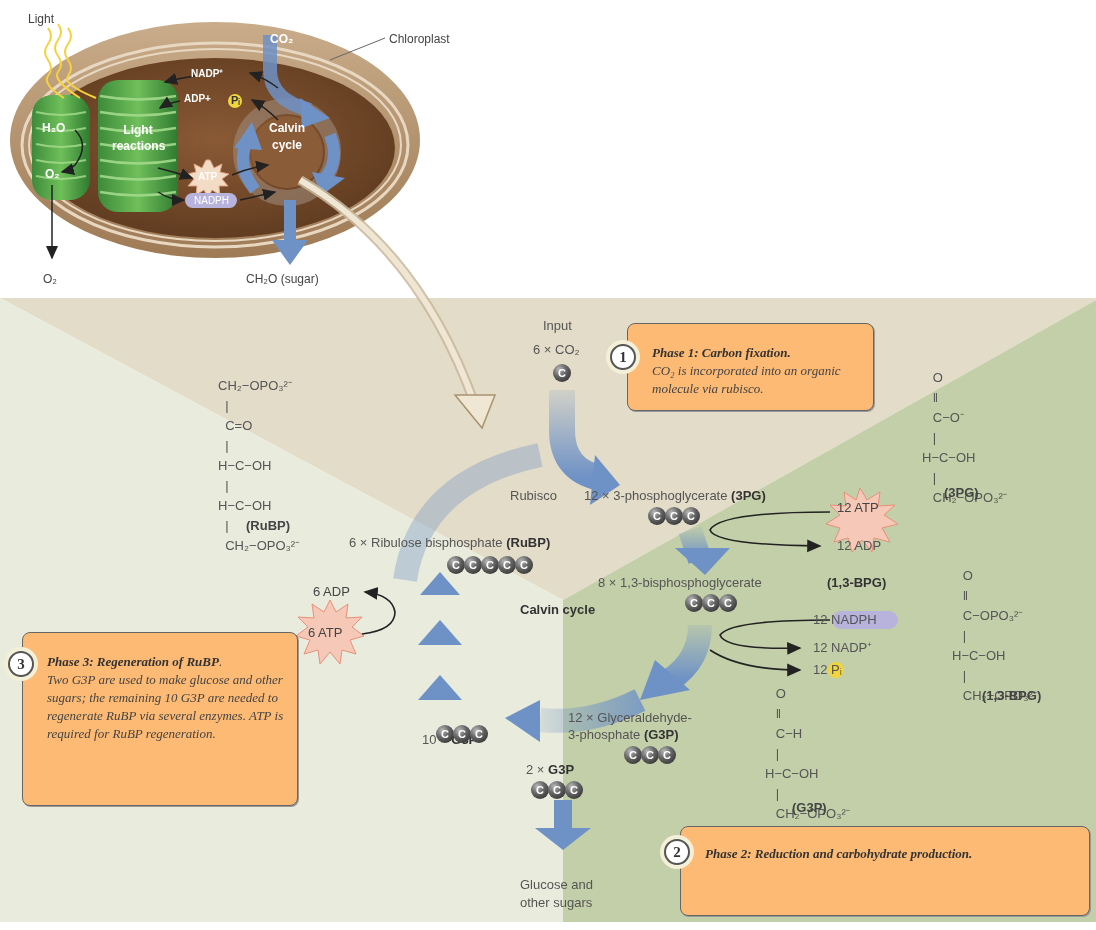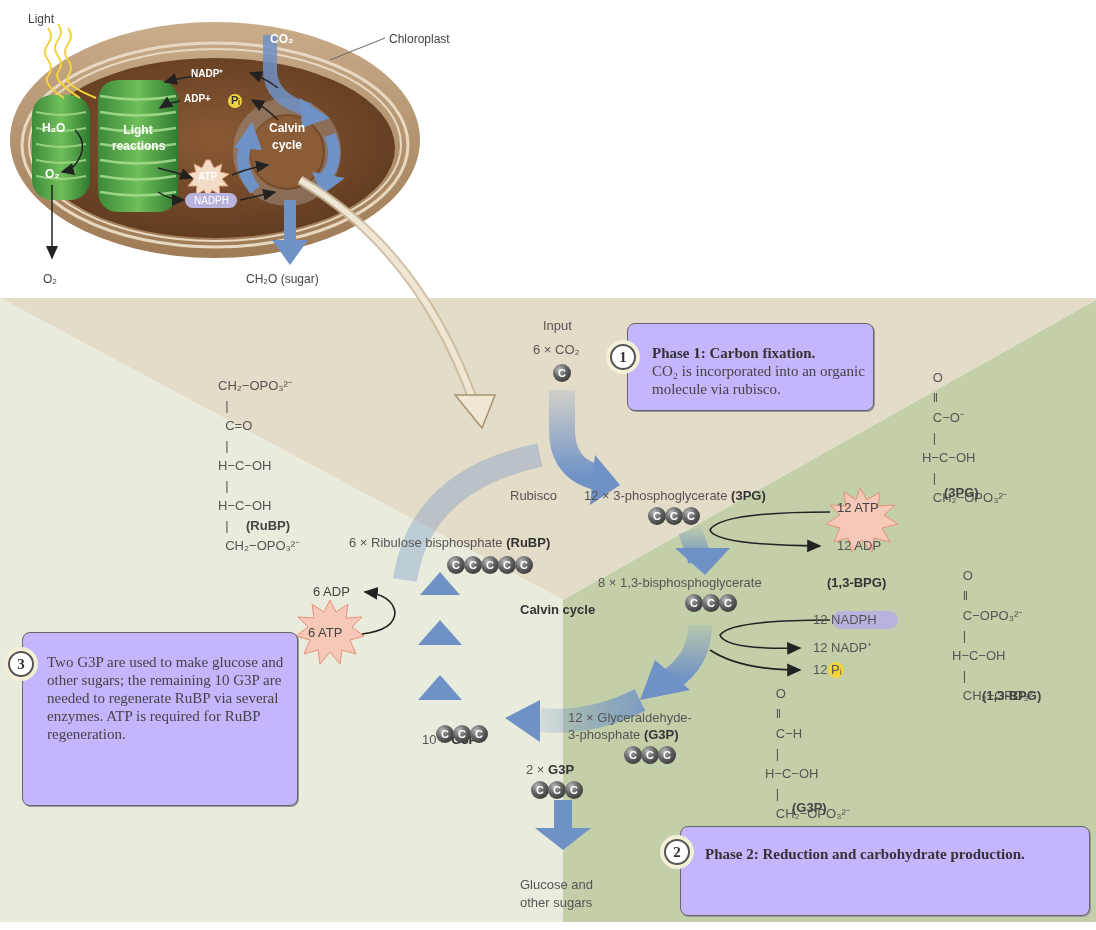--- a/index.html
+++ b/index.html
@@ -2,21 +2,21 @@
 <html><head>
 <meta charset="utf-8">
 <style>
   html, body { margin:0; padding:0; background:#ffffff; }
   body { width:1096px; height:930px; position:relative; overflow:hidden; font-family:"Liberation Sans", sans-serif; color:#3a3a3a; }
   .abs { position:absolute; }
   .lbl { position:absolute; font-size:13px; color:#555; white-space:nowrap; }
   .lbl b { color:#333; }
   .chem { position:absolute; font-size:13px; color:#555; line-height:20px; white-space:pre; font-family:"Liberation Sans", sans-serif; }
   .chem-name { position:absolute; font-size:13px; font-weight:bold; color:#444; white-space:nowrap; }
-  .phase-box { position:absolute; background:#c4b5fd; border:1.5px solid #666; border-radius:8px; font-family:"Liberation Serif", serif; font-size:15px; color:#444; line-height:18px; box-shadow: 1px 1px 0 #999; }
+  .phase-box { position:absolute; background:#fdba74; border:1.5px solid #666; border-radius:8px; font-family:"Liberation Serif", serif; font-size:13px; color:#444; line-height:18px; box-shadow: 1px 1px 0 #999; font-style: italic; }
   .phase-box .ttl { font-weight:bold; color:#333; }
   .phase-num { position:absolute; width:22px; height:22px; border-radius:50%; border:2px solid #555; background:#fff; font-family:"Liberation Serif", serif; font-weight:bold; font-size:15px; text-align:center; line-height:22px; color:#333; box-shadow:0 0 0 4px #f4f0d8; }
   .carbons { position:absolute; display:flex; }
   .carbon { width:18px; height:18px; border-radius:50%; background: radial-gradient(circle at 35% 30%, #bbb 0%, #666 40%, #222 100%); color:#fff; font-size:11px; font-weight:bold; text-align:center; line-height:18px; margin-right:-1px; }
 </style>
 </head>
 <body>
 
 <svg class="abs" style="left:0;top:0" width="1096" height="930">
   <defs>
@@ -294,16 +294,17 @@
 
 <div class="phase-box" style="left:680px;top:826px;width:408px;height:88px">
   <div style="position:absolute;left:24px;top:18px;width:380px">
     <div class="ttl">Phase 2: Reduction and carbohydrate production.</div>
   </div>
 </div>
 <div class="phase-num" style="left:664px;top:839px">2</div>
 
 <div class="phase-box" style="left:22px;top:632px;width:274px;height:172px">
   <div style="position:absolute;left:24px;top:20px;width:245px">
+    <div><span class="ttl">Phase 3: Regeneration of RuBP</span><span>.</span></div>
     <div>Two G3P are used to make glucose and other sugars; the remaining 10 G3P are needed to regenerate RuBP via several enzymes. ATP is required for RuBP regeneration.</div>
   </div>
 </div>
 <div class="phase-num" style="left:8px;top:651px">3</div>
 
 </body></html>

